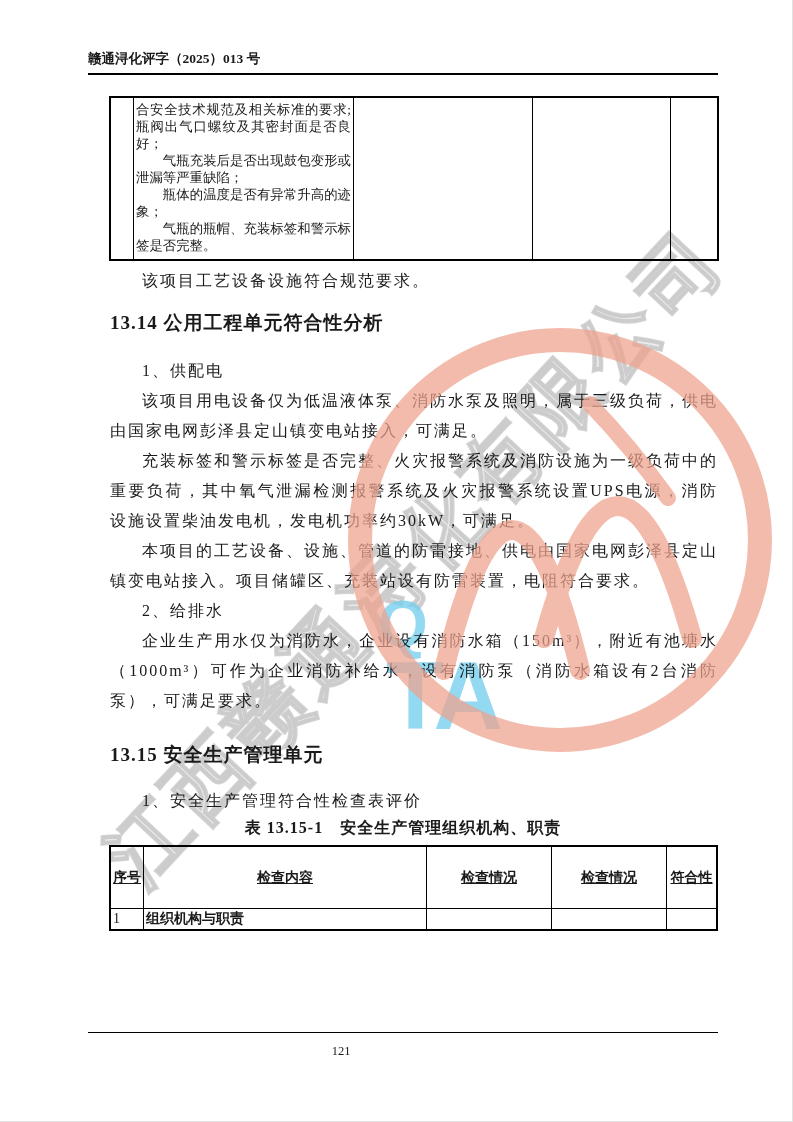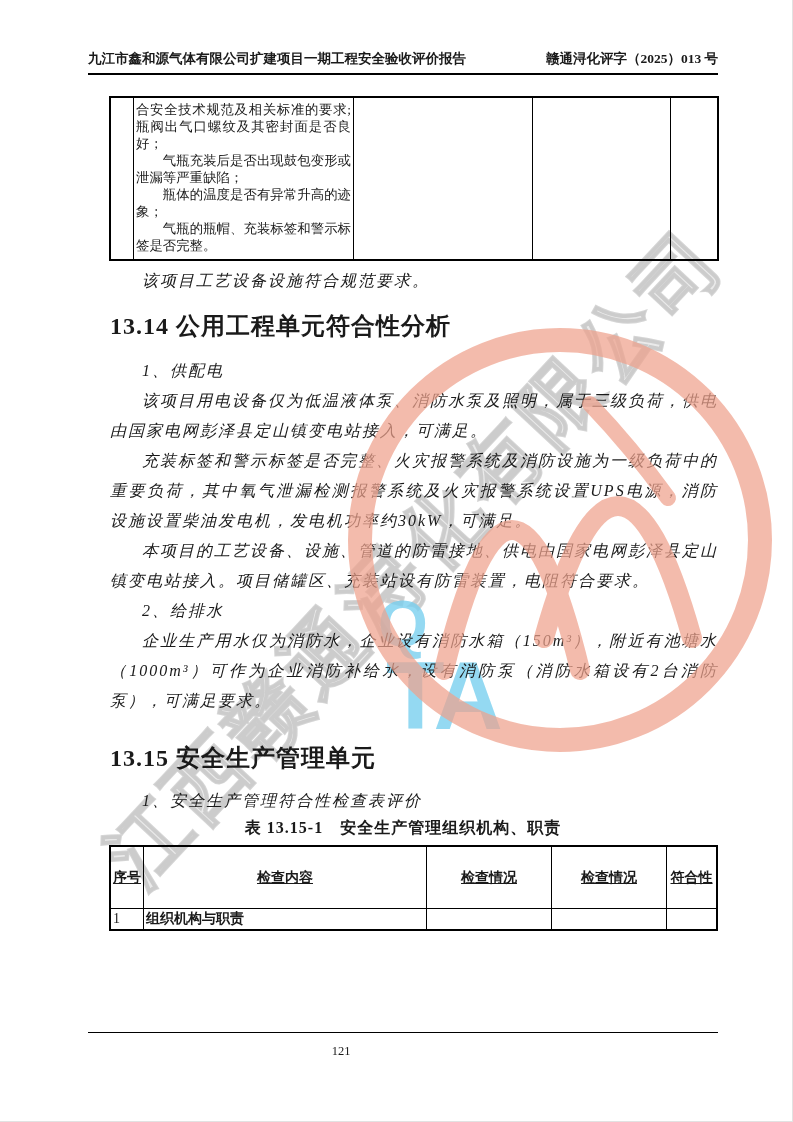--- a/index.html
+++ b/index.html
@@ -46,22 +46,22 @@
   .t1 td { border:1px solid #000; vertical-align:top; }
   .t1 { border:1.5px solid #000; outline:0.5px solid #000; }
   .t1 .c1{width:23px;} .t1 .c2{width:220px;} .t1 .c3{width:179px;}
   .t1 .c4{width:138px;} .t1 .c5{width:47px;}
   .t1 .cell-text { padding:3px 2px 0 2px; font-size:13.4px; line-height:17px; text-align:justify; }
   .t1 .cell-text p.ind { text-indent:2em; }
 
   
   .blk { position:absolute; left:88px; width:630px; padding-left:22px; }
   .bodytext { font-size:16px; letter-spacing:2px; line-height:30px; text-align:justify; }
-  .indent { text-indent:2em;font-style:italic; }
-  .h2 { font-size:24px; font-weight:bold; letter-spacing:1px;font-family:Liberation Serif, serif; }
+  .indent { text-indent:2em; }
+  .h2 { font-size:19px; font-weight:bold; letter-spacing:1px;font-family:Liberation Serif, serif; }
   .caption { text-align:center; font-weight:bold; font-size:16px; letter-spacing:1px; }
 
   
   .t2 {
     position:absolute; left:110px; top:846px; width:606px;
     border-collapse:collapse; table-layout:fixed;
   }
   .t2 { border:1.5px solid #000; outline:0.5px solid #000; }
   .t2 th, .t2 td { border:1px solid #000; font-size:14px; }
   .t2 th { font-weight:bold; text-align:center; vertical-align:middle; height:62px; line-height:18px; padding:2px;text-decoration:underline; }
@@ -80,21 +80,20 @@
 <div class="page">
 
   <div class="wm-diagonal">江西赣通浔化有限公司</div>
 
   <div class="wm-blue wm-q">Q</div>
   <div class="wm-blue wm-ta">TA</div>
 
   <div class="content-layer">
 
     <div class="header">
-      <span>九江市鑫和源气体有限公司扩建项目一期工程安全验收评价报告</span>
       <span>赣通浔化评字（2025）013 号</span>
     </div>
 
     <table class="t1">
       <tbody>
           <tr>
         <td class="c1"></td>
         <td class="c2">
           <div class="cell-text">
             <p>合安全技术规范及相关标准的要求;瓶阀出气口螺纹及其密封面是否良好；</p>

